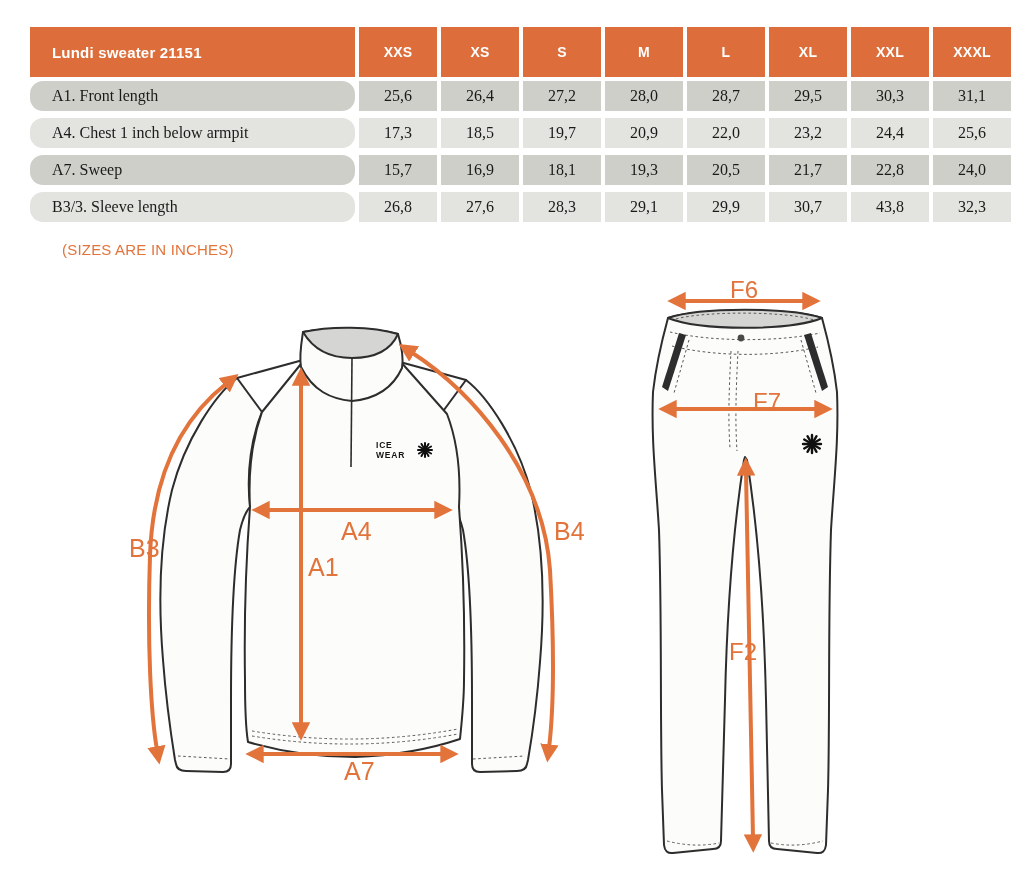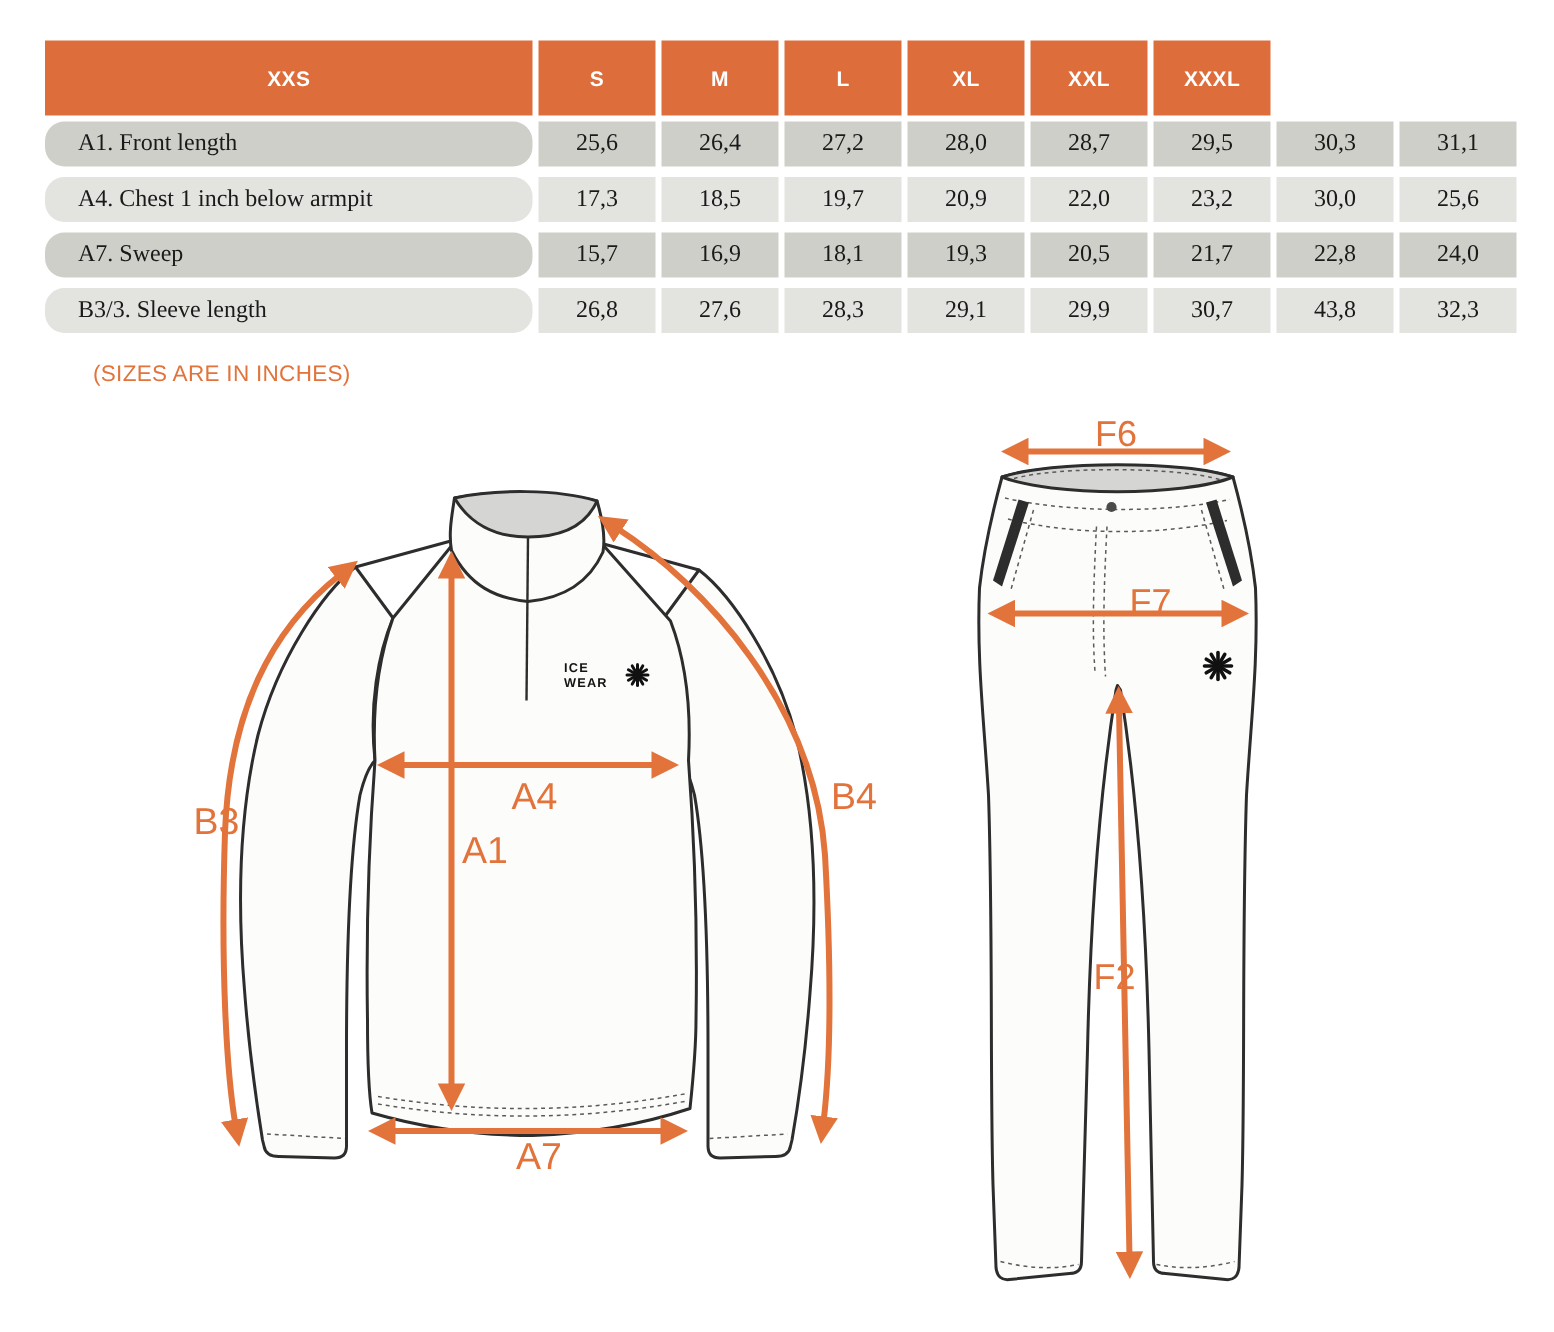--- a/index.html
+++ b/index.html
@@ -52,21 +52,23 @@
   .mlabel.pants{font-size:24px;}
   
   .logo{position:absolute;left:376px;top:440px;width:40px;text-align:left;
     color:#141414;font-weight:bold;font-size:8.5px;line-height:10px;letter-spacing:.8px;}
 </style>
 </head>
 <body>
 
 <div class="size-table">
   <div class="t-row t-head">
+    <div class="cell title-cell">Lundi sweater 21151</div>
     <div class="cell">XXS</div>
+    <div class="cell">XS</div>
     <div class="cell">S</div>
     <div class="cell">M</div>
     <div class="cell">L</div>
     <div class="cell">XL</div>
     <div class="cell">XXL</div>
     <div class="cell">XXXL</div>
   </div>
   <div class="t-body">
     <div class="t-row row-dark">
       <div class="cell label-cell">A1. Front length</div>
@@ -80,21 +82,21 @@
       <div class="cell">31,1</div>
     </div>
     <div class="t-row row-light">
       <div class="cell label-cell">A4. Chest 1 inch below armpit</div>
       <div class="cell">17,3</div>
       <div class="cell">18,5</div>
       <div class="cell">19,7</div>
       <div class="cell">20,9</div>
       <div class="cell">22,0</div>
       <div class="cell">23,2</div>
-      <div class="cell">30,0</div>
+      <div class="cell">24,4</div>
       <div class="cell">25,6</div>
     </div>
     <div class="t-row row-dark">
       <div class="cell label-cell">A7. Sweep</div>
       <div class="cell">15,7</div>
       <div class="cell">16,9</div>
       <div class="cell">18,1</div>
       <div class="cell">19,3</div>
       <div class="cell">20,5</div>
       <div class="cell">21,7</div>

